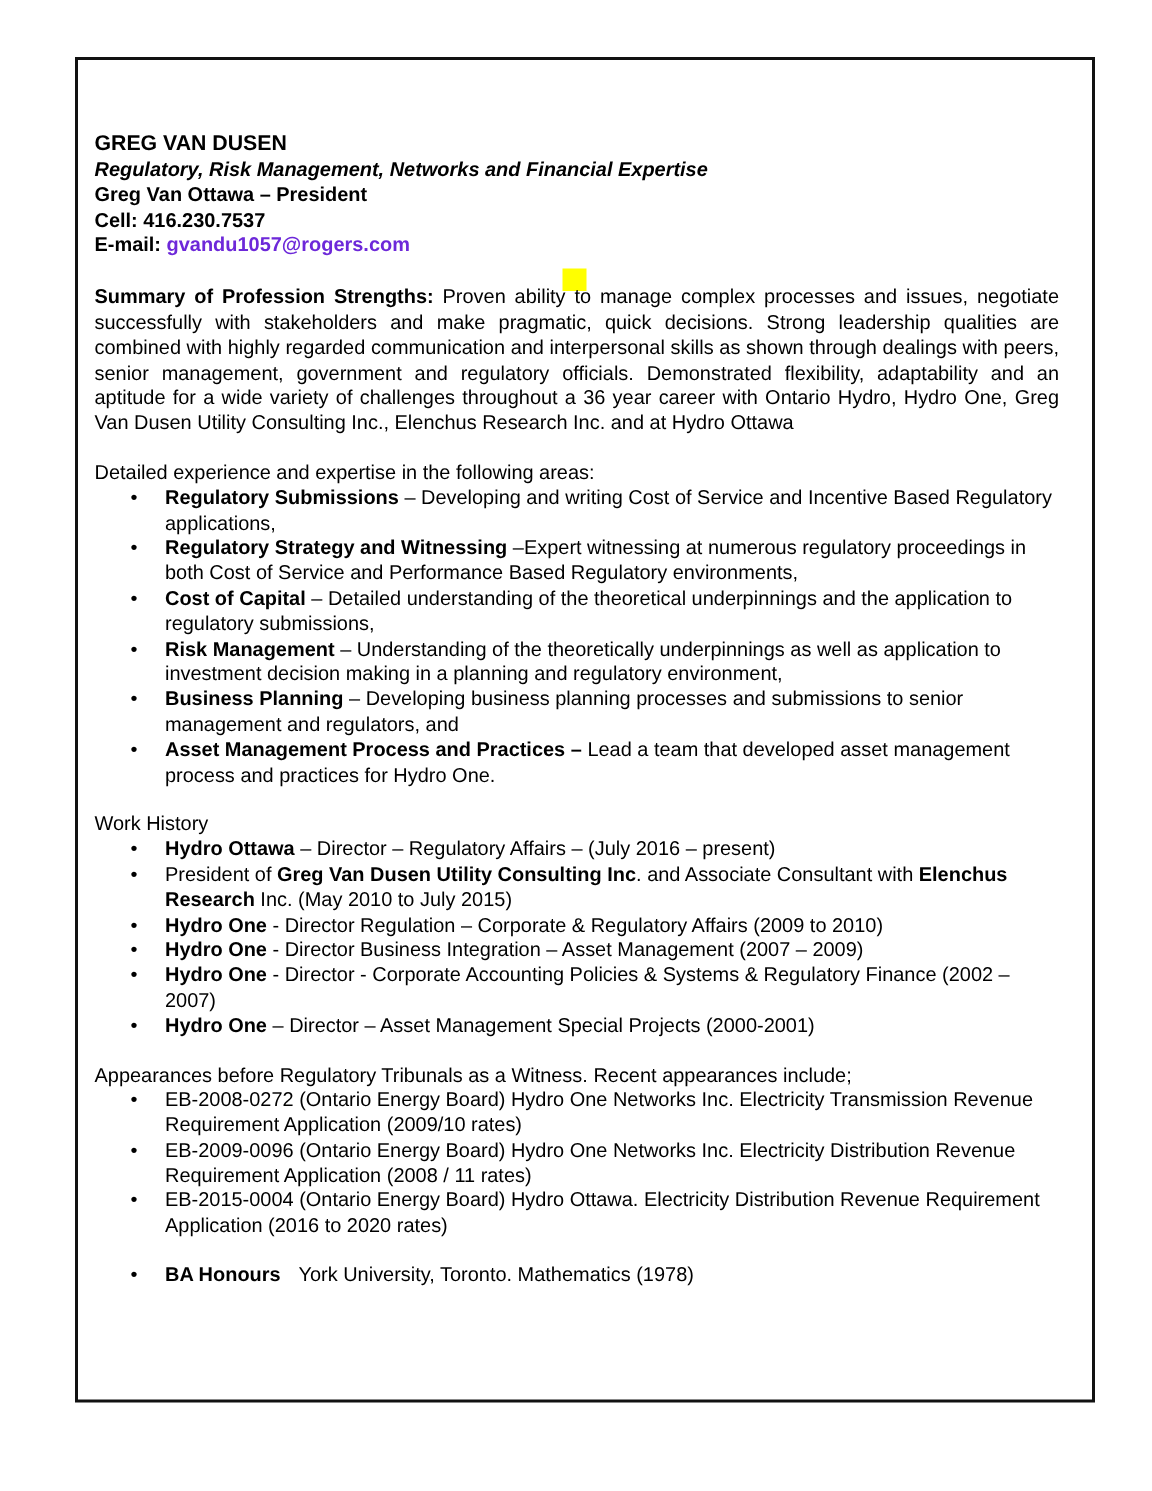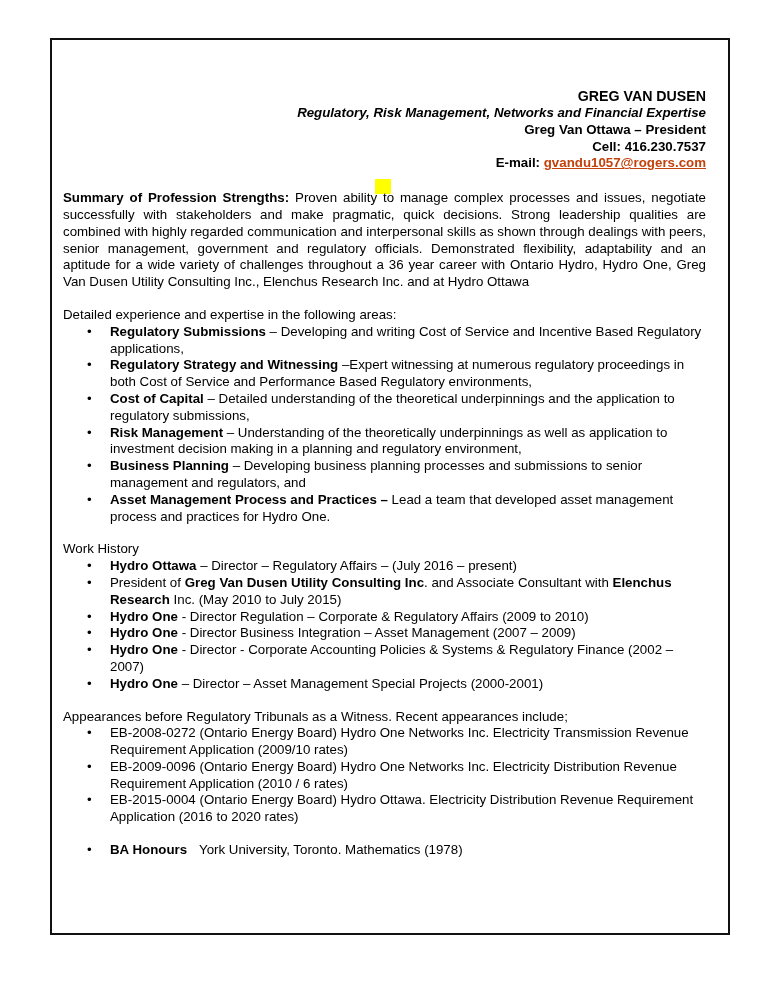--- a/index.html
+++ b/index.html
@@ -1,24 +1,24 @@
 <!DOCTYPE html>
 <html><head>
 <meta charset="utf-8">
 <style>
   html, body { margin: 0; padding: 0; background: #ffffff; }
   body { width: 768px; height: 994px; position: relative; overflow: hidden;
          font-family: "Liberation Sans", sans-serif; color: #000; }
   .page-border { position: absolute; left: 50px; top: 38px; width: 676px; height: 893px;
                  border: 2px solid #111; box-sizing: content-box; }
   .content { position: absolute; left: 63px; top: 88px; width: 643px; font-size: 13.3px; line-height: 16.8px; }
-  .header { text-align: right; font-weight: bold; }
+  .header { text-align: left; font-weight: bold; }
   .header .name { font-size: 14.2px; line-height: 17px; }
   .header .tagline { font-style: italic; }
-  .header a { color: #c2410c; text-decoration: underline; }
+  .header a { color: #6d28d9; }
   .highlight-mark { position: absolute; left: 375px; top: 179px; width: 16px; height: 15px; background: #ffff00; }
   .summary { margin-top: 18px; text-align: justify; }
   .summary b { font-weight: bold; }
   .section { margin-top: 16px; }
   .section-title { font-weight: normal; }
   ul { margin: 0; padding: 0; list-style: none; }
   li { position: relative; padding-left: 47px; }
   li::before { content: "\2022"; position: absolute; left: 24px; top: 0; }
   .edu-deg { display: inline-block; width: 89px; font-weight: bold; }
 </style>
@@ -60,21 +60,21 @@
       <li><b>Hydro One</b><span> - Director Business Integration – Asset Management (2007 – 2009)</span></li>
       <li><b>Hydro One</b><span> - Director - Corporate Accounting Policies &amp; Systems &amp; Regulatory Finance (2002 – 2007)</span></li>
       <li><b>Hydro One</b><span> – Director – Asset Management Special Projects (2000-2001)</span></li>
     </ul>
   </div>
 
   <div class="section">
     <div class="section-title">Appearances before Regulatory Tribunals as a Witness.  Recent appearances include;</div>
     <ul>
       <li>EB-2008-0272 (Ontario Energy Board) Hydro One Networks Inc. Electricity Transmission Revenue Requirement Application (2009/10 rates)</li>
-      <li>EB-2009-0096 (Ontario Energy Board) Hydro One Networks Inc. Electricity Distribution Revenue Requirement Application (2010 / 6 rates)</li>
+      <li>EB-2009-0096 (Ontario Energy Board) Hydro One Networks Inc. Electricity Distribution Revenue Requirement Application (2008 / 11 rates)</li>
       <li>EB-2015-0004 (Ontario Energy Board) Hydro Ottawa. Electricity Distribution Revenue Requirement Application (2016 to 2020 rates)</li>
     </ul>
   </div>
 
   <div class="section">
     <ul>
       <li><span class="edu-deg">BA Honours</span><span>York University, Toronto. Mathematics (1978)</span></li>
     </ul>
   </div>
 </div>

